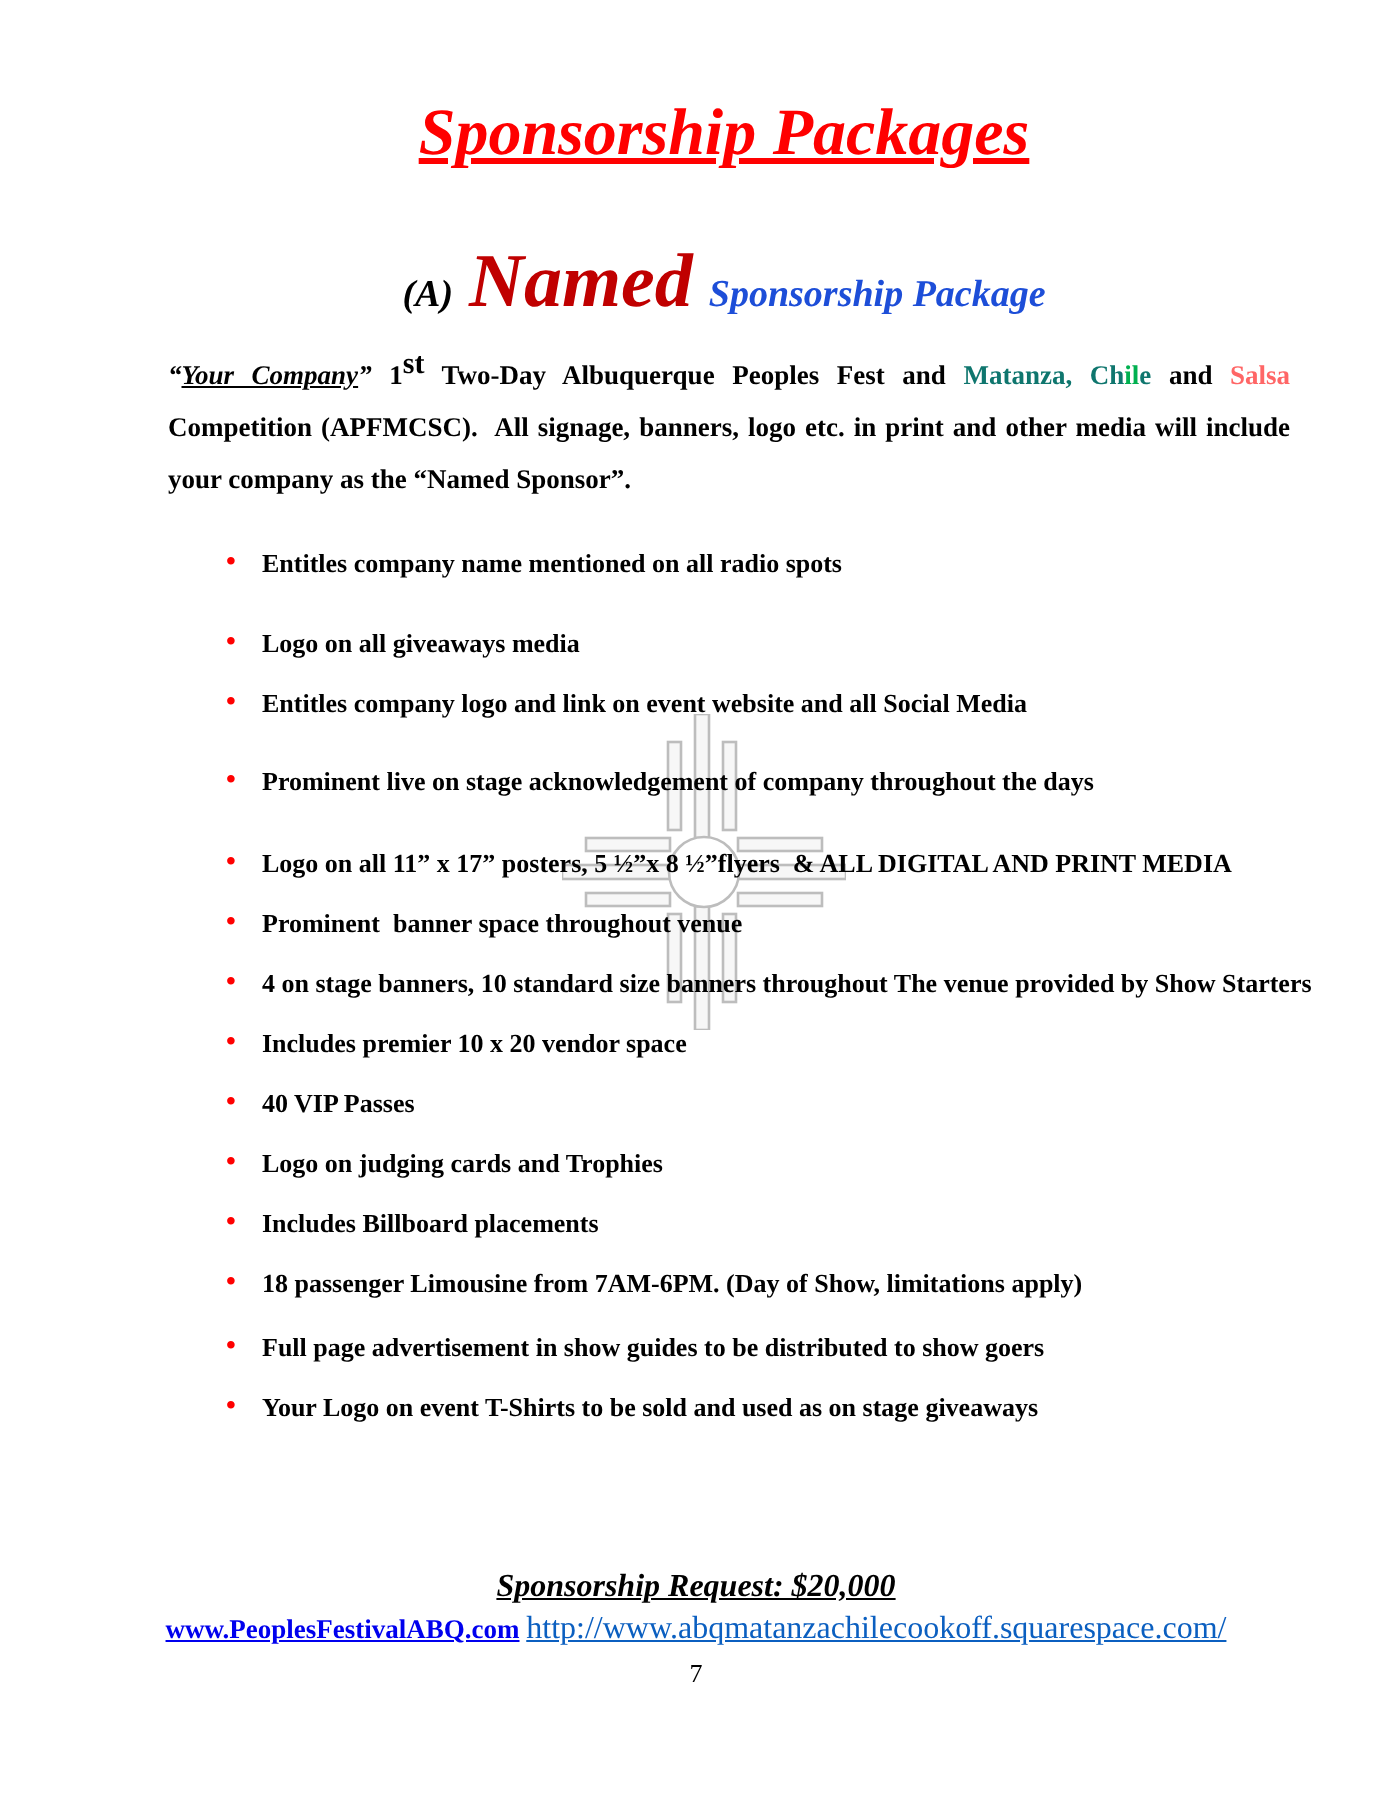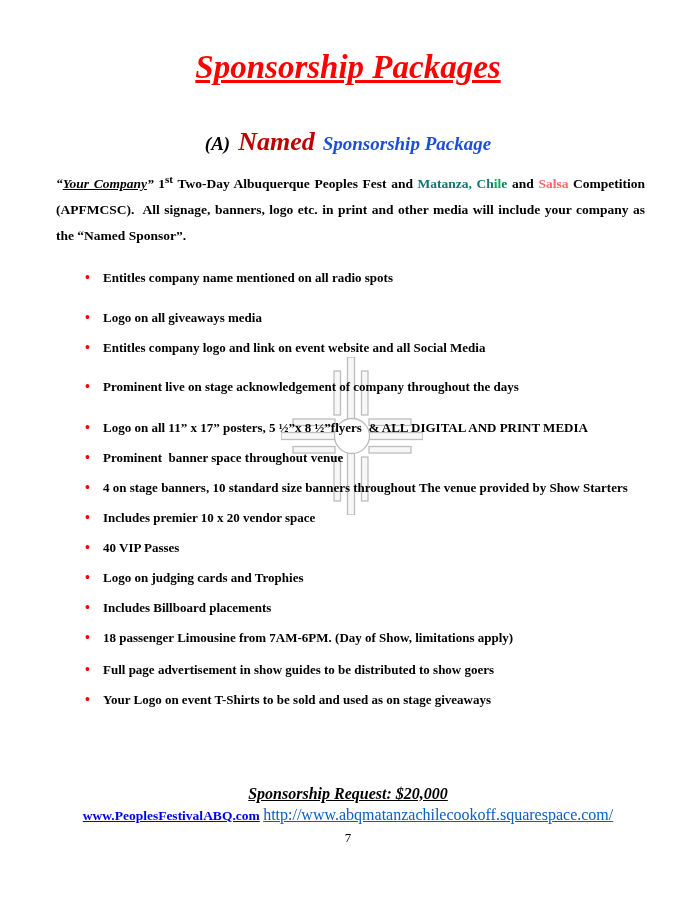--- a/index.html
+++ b/index.html
@@ -1,49 +1,49 @@
 <!DOCTYPE html>
 <html><head>
 <meta charset="utf-8">
 <style>
   html,body{margin:0;padding:0;background:#ffffff;}
   body{width:696px;height:900px;overflow:hidden;}
   .page{
     position:relative;width:696px;height:660px;background:#ffffff;
     font-family:"Liberation Serif", serif;color:#000000;
-    box-sizing:border-box;padding-top:48px;
+    box-sizing:border-box;padding-top:48px;padding-left:28px;
   }
   
   .watermark{
     position:absolute;left:281px;top:357px;width:142px;height:158px;
     z-index:0;pointer-events:none;
   }
   .content{position:relative;z-index:1;}
   
   .doc-title{
     text-align:center;font-size:33px;font-weight:bold;font-style:italic;
     color:#FF0000;line-height:38px;margin:0;
   }
   .doc-title span{text-decoration:underline;}
   
   .sub-heading{
     text-align:center;margin-top:38px;line-height:35px;
     font-weight:bold;font-style:italic;
   }
   .sub-prefix{font-size:19px;color:#000000;}
-  .sub-highlight{font-size:26px;color:#C00000;padding:0 4px;}
+  .sub-highlight{font-size:38px;color:#C00000;padding:0 4px;}
   .sub-rest{font-size:19px;color:#1d4ed8;}
   
   .intro{
     margin:9px 51px 0 56px;font-size:13.5px;font-weight:bold;
     line-height:26px;text-align:justify;white-space:pre-wrap;
   }
   .q{font-style:italic;}
   .company{font-style:italic;text-decoration:underline;}
-  .sup{vertical-align:super;font-size:11px;line-height:0;}
+  .sup{vertical-align:super;font-size:15px;line-height:0;}
   .c-darkred{color:#0f766e;}
   .c-green{color:#00B050;}
   .c-salmon{color:#FF6666;}
   
   .bullets{
     list-style:none;margin:22px 40px 0 0;padding:0 0 0 103px;
     font-size:13px;font-weight:bold;
   }
   .bullets li{position:relative;line-height:14px;margin-bottom:16px;}
   .bullets li:nth-child(1){margin-bottom:26px;}

